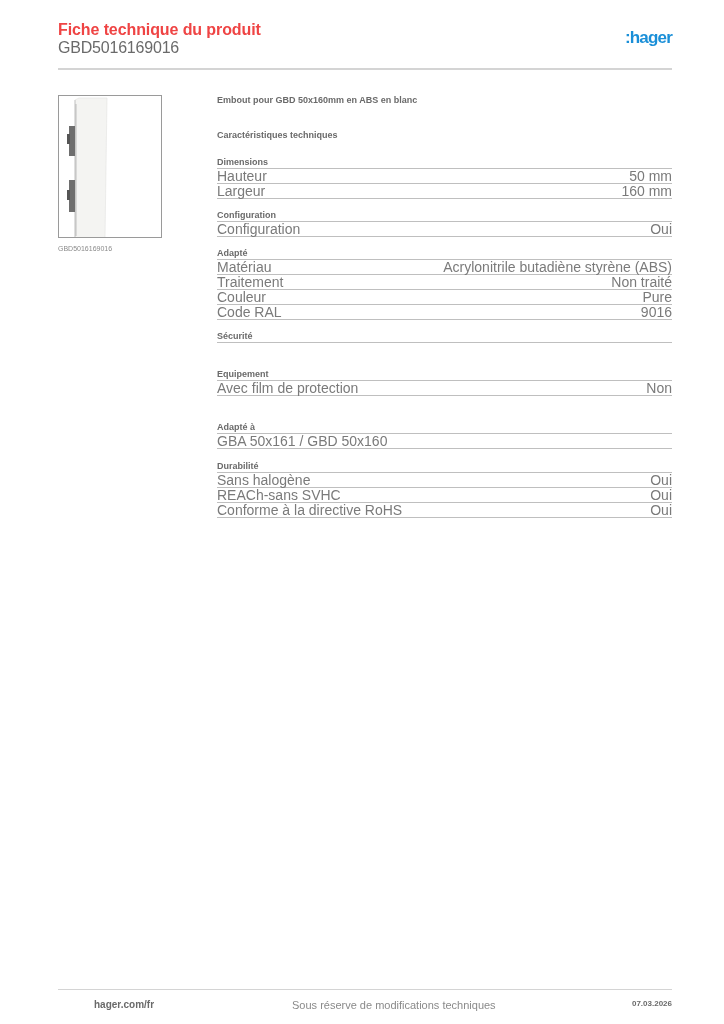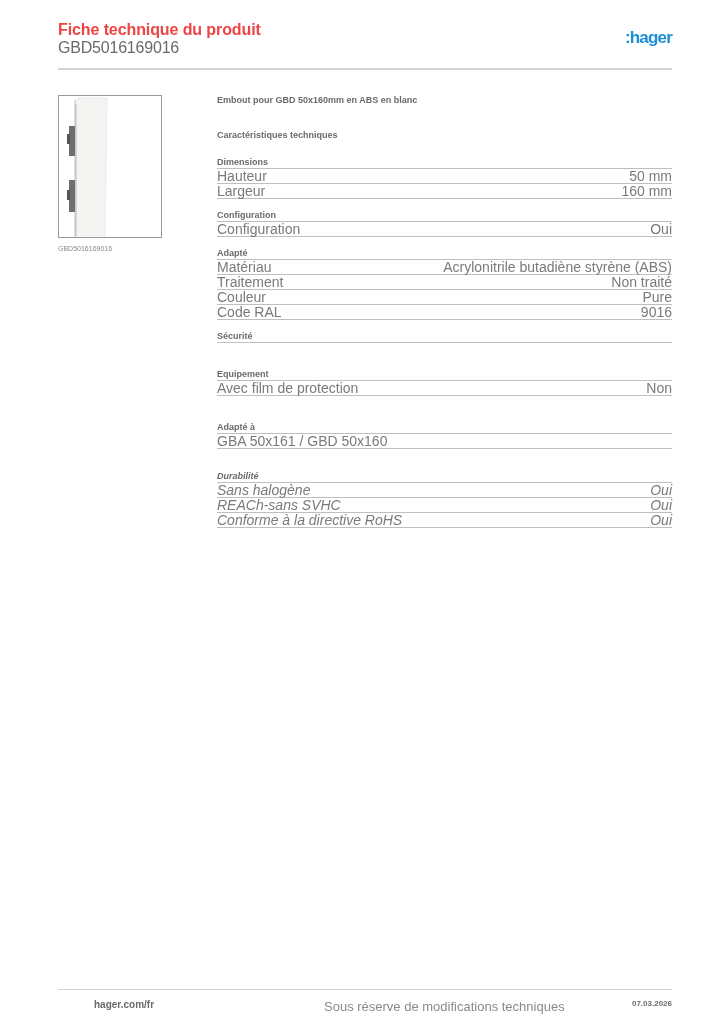--- a/index.html
+++ b/index.html
@@ -21,21 +21,21 @@
     .desc { position: absolute; left: 0; top: 0; font-size: 9px; font-weight: bold; color: #6a6a6a; text-align: right; }
     .caract { position: absolute; left: 0; top: 35px; font-size: 9px; font-weight: bold; color: #6a6a6a; }
 
     .section { position: absolute; left: 0; width: 455px; }
     .section-title { height: 13px; font-size: 9px; font-weight: bold; color: #6a6a6a; line-height: 13px; border-bottom: 1px solid #bfbfbf; }
     .row { display: flex; justify-content: space-between; height: 15px; line-height: 14px; font-size: 14px; color: #7a7a7a; border-bottom: 1px solid #bfbfbf; }
     .row .val { text-align: right; }
 
     .footer-rule { position: absolute; left: 58px; top: 989px; width: 614px; height: 1px; background: #d4d4d4; }
     .footer-left { position: absolute; left: 58px; top: 999px; font-size: 10px; font-weight: bold; color: #6a6a6a; padding-left: 36px; }
-    .footer-center { position: absolute; left: 292px; top: 999px; font-size: 13px; color: #8a8a8a; margin-left: 32px; }
+    .footer-center { position: absolute; left: 292px; top: 999px; font-size: 11px; color: #8a8a8a; }
     .footer-right { position: absolute; right: 52px; top: 999px; font-size: 8px; font-weight: bold; color: #6a6a6a; }
   </style>
 </head>
 <body>
 
 <div class="header">
   <div class="title">Fiche technique du produit</div>
   <div class="subtitle">GBD5016169016</div>
   <div class="logo"><span class="colon">:</span><span>hager</span></div>
 </div>
@@ -111,21 +111,21 @@
   </div>
 
   <div class="section" style="top:326px;">
     <div class="section-title">Adapté à</div>
     <div class="row">
         <span>GBA 50x161 / GBD 50x160</span>
         <span class="val"></span>
       </div>
   </div>
 
-  <div class="section" style="top:375px;font-style:italic;">
+  <div class="section" style="top:365px;">
     <div class="section-title">Durabilité</div>
     <div class="row">
         <span>Sans halogène</span>
         <span class="val">Oui</span>
       </div>
     <div class="row">
         <span>REACh-sans SVHC</span>
         <span class="val">Oui</span>
       </div>
     <div class="row">

